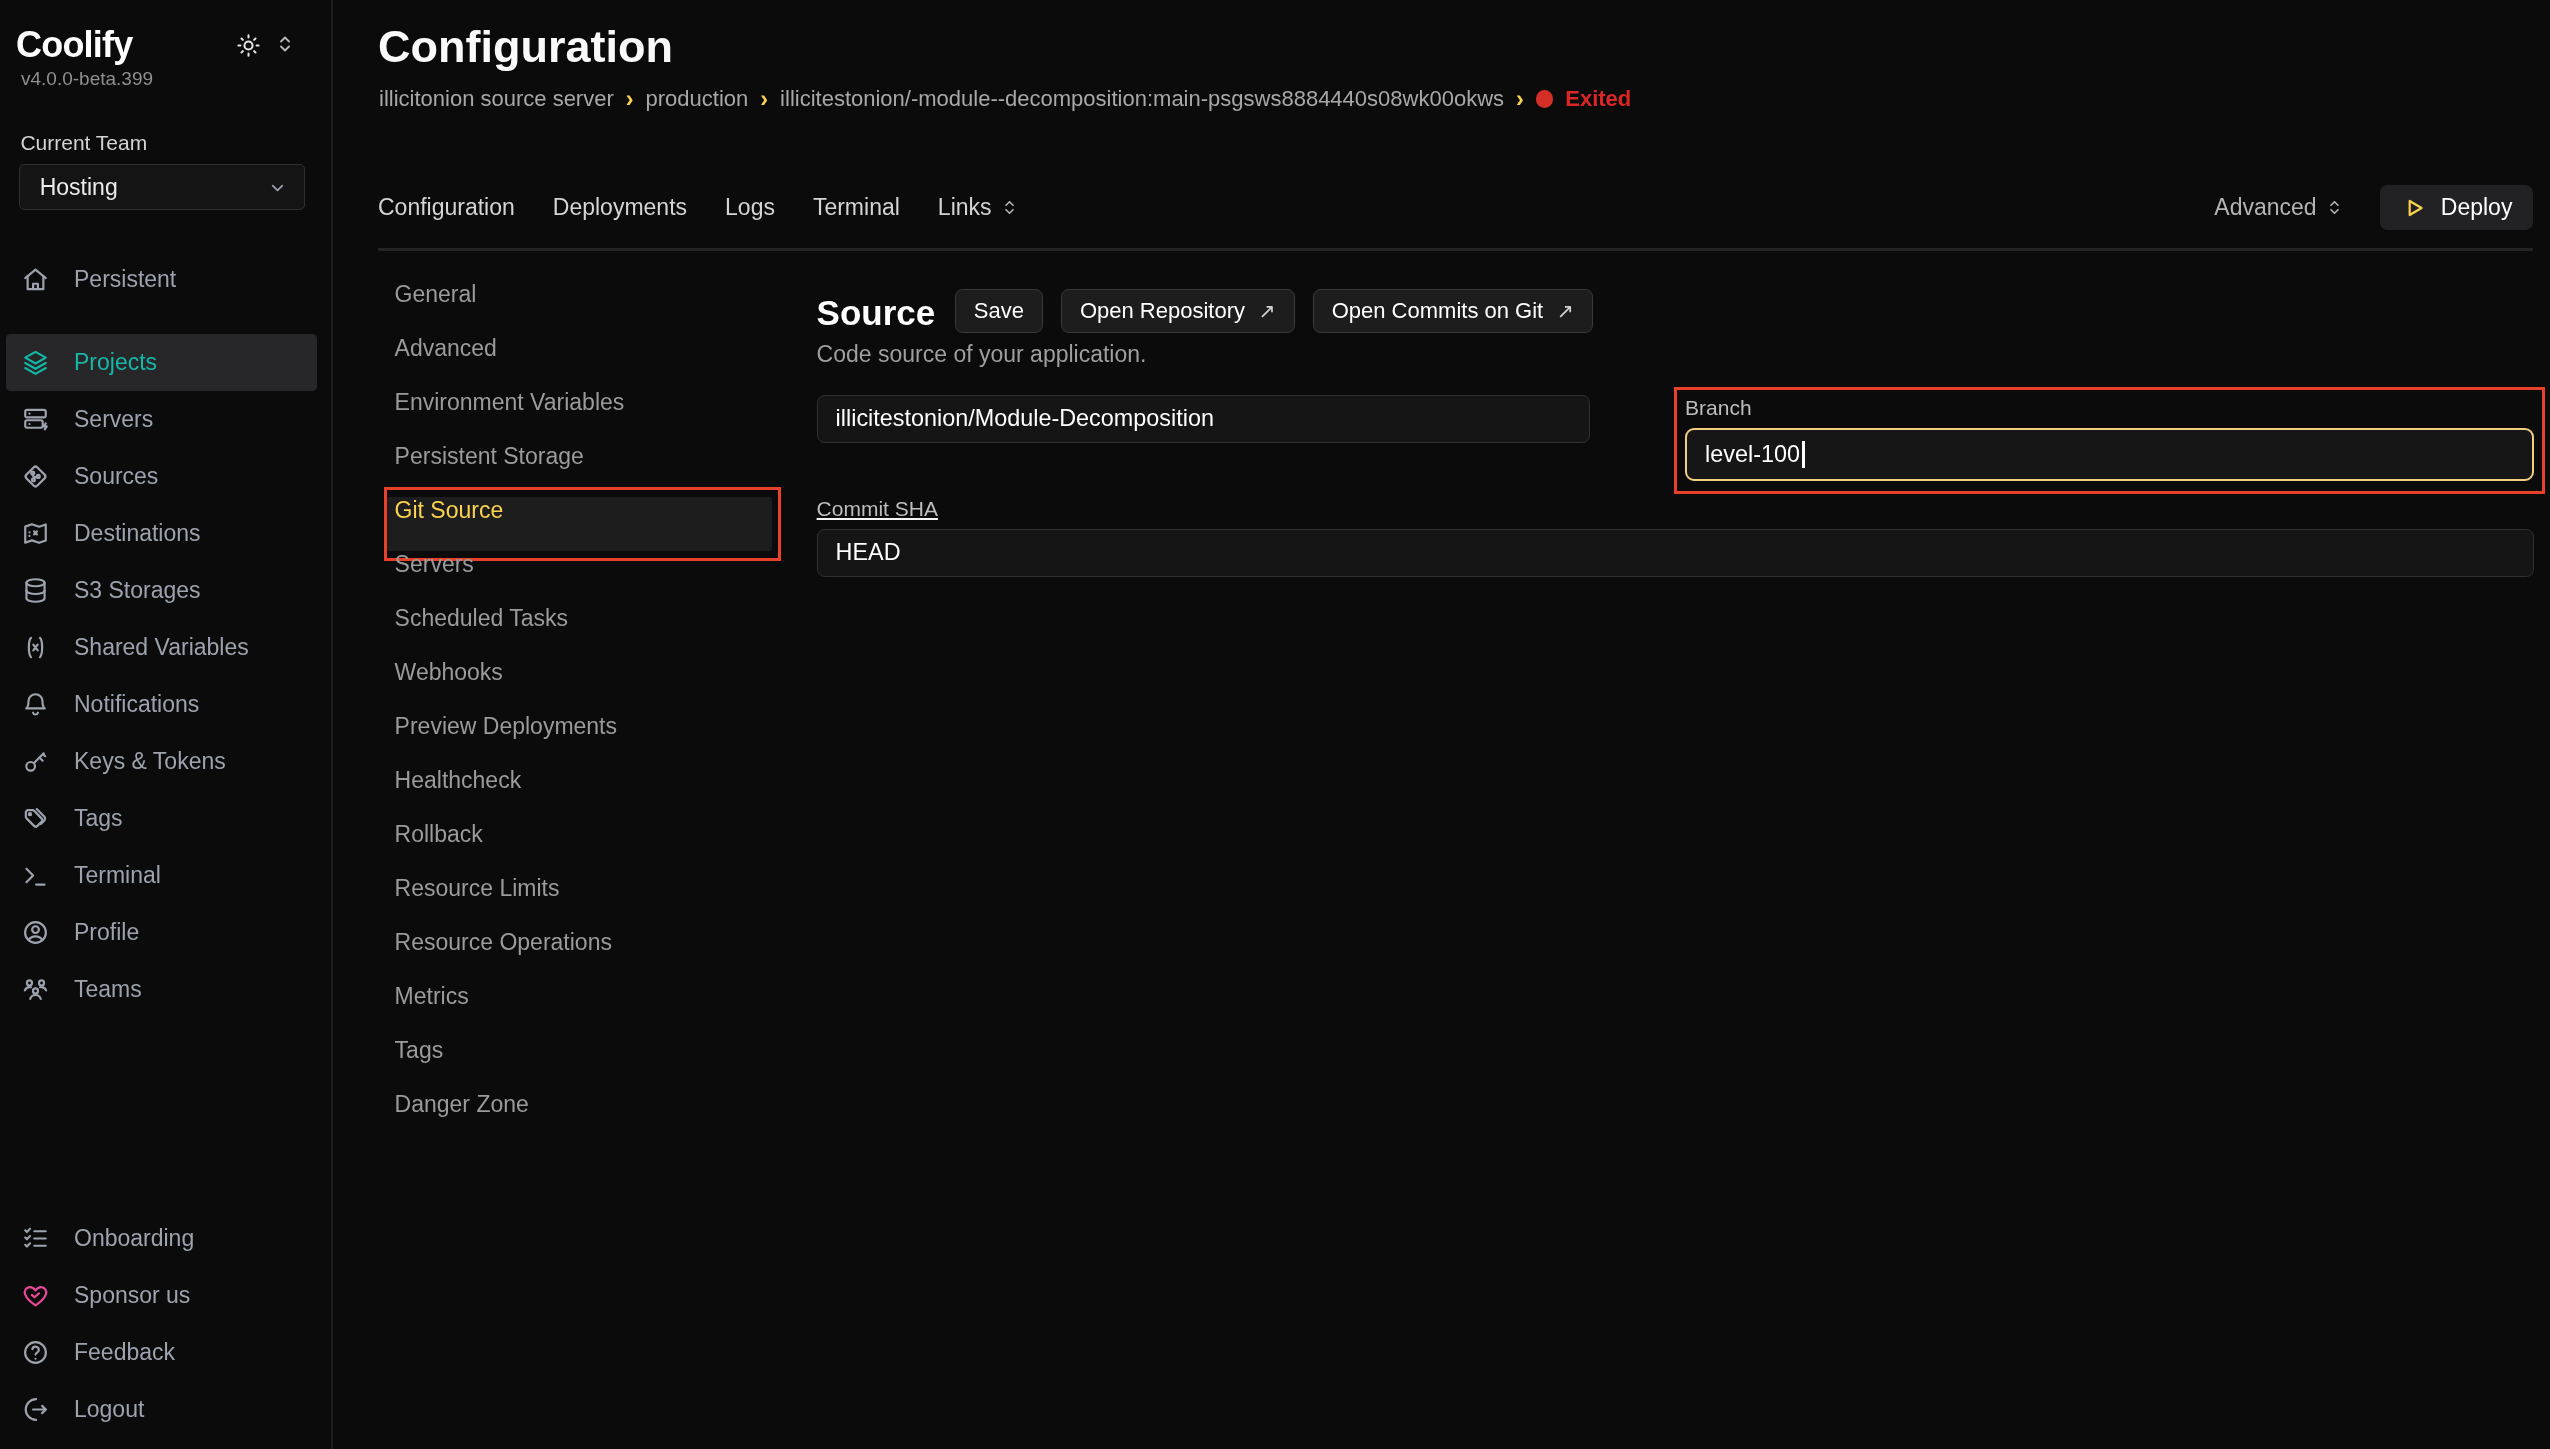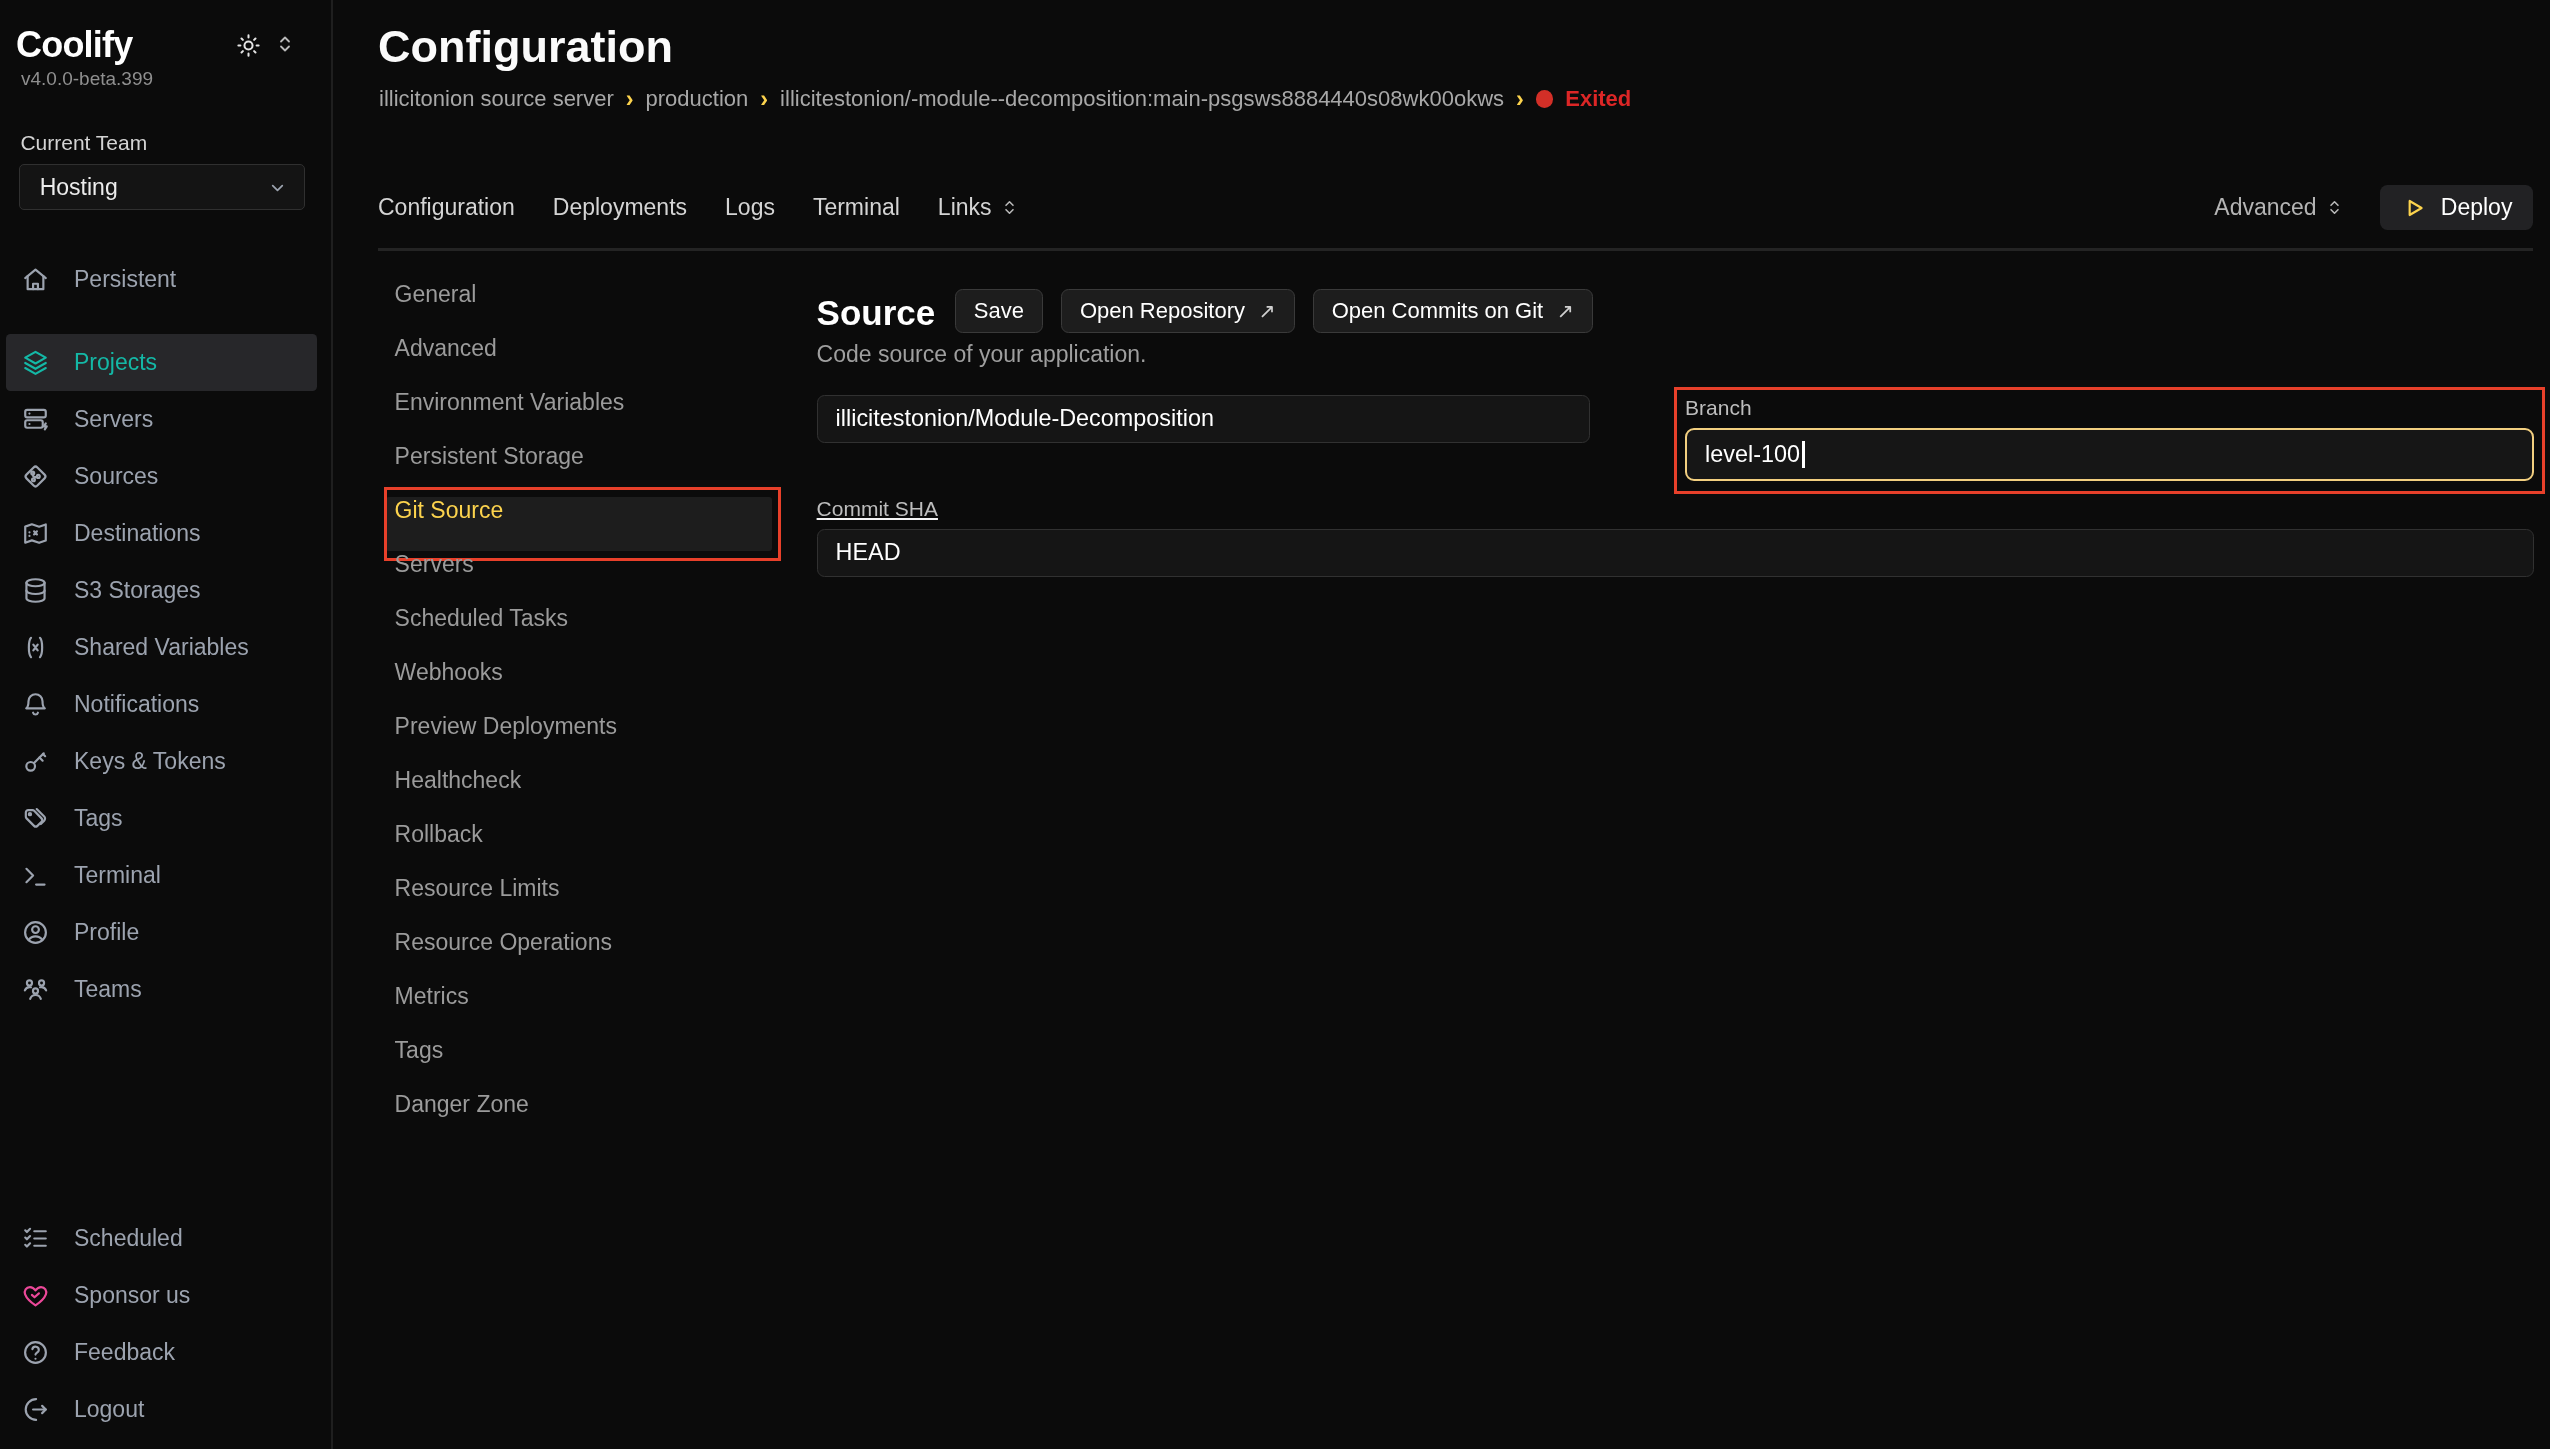--- a/index.html
+++ b/index.html
@@ -250,21 +250,21 @@
   <div class="side-nav footer">
       <div class="side-item">
         <span class="side-icon">
           <svg viewBox="0 0 24 24">
             <path d="m3.5 5.2 1.4 1.4 2.6-2.6"></path>
             <path d="m3.5 11.2 1.4 1.4 2.6-2.6"></path>
             <path d="m3.5 17.2 1.4 1.4 2.6-2.6"></path>
             <path d="M11 6h9.5M11 12h9.5M11 18h9.5"></path>
           </svg>
         </span>
-        <span class="side-label">Scheduled</span>
+        <span class="side-label">Onboarding</span>
       </div>
       <div class="side-item">
         <span class="side-icon" style="color: rgb(236, 72, 153);">
           <svg viewBox="0 0 24 24">
             <path d="M12 20.2C7.8 17.4 4.6 14.3 3.4 11.1 2.3 8.2 4.3 5 7.4 5c1.9 0 3.3.9 4.6 2.8C13.3 5.9 14.7 5 16.6 5c3.1 0 5.1 3.2 4 6.1-1.2 3.2-4.4 6.3-8.6 9.1z"></path>
             <path d="m9 11.5 2.2 2 3.6-3.3"></path>
           </svg>
         </span>
         <span class="side-label">Sponsor us</span>
       </div>

